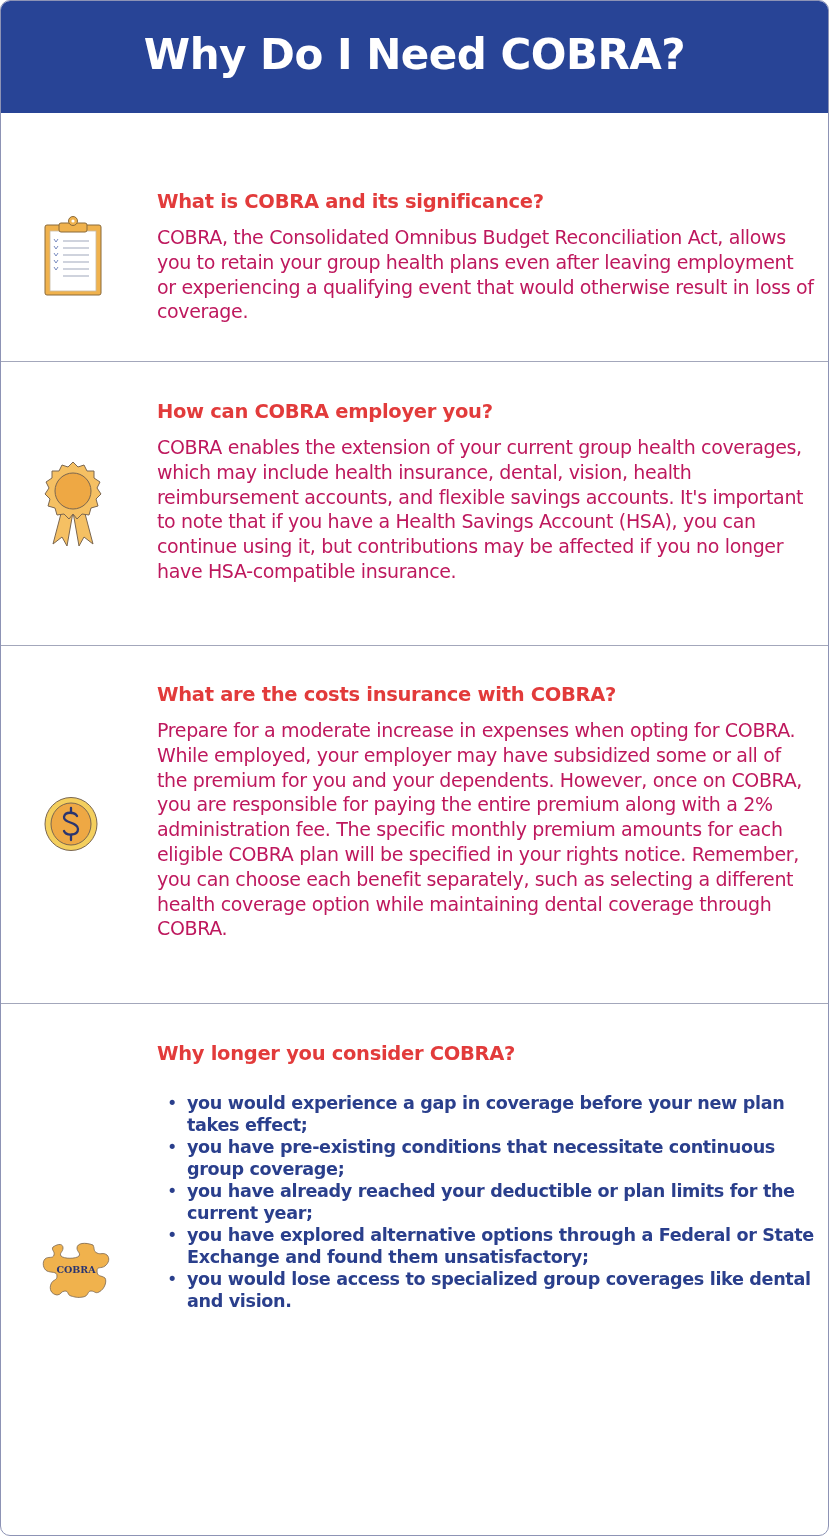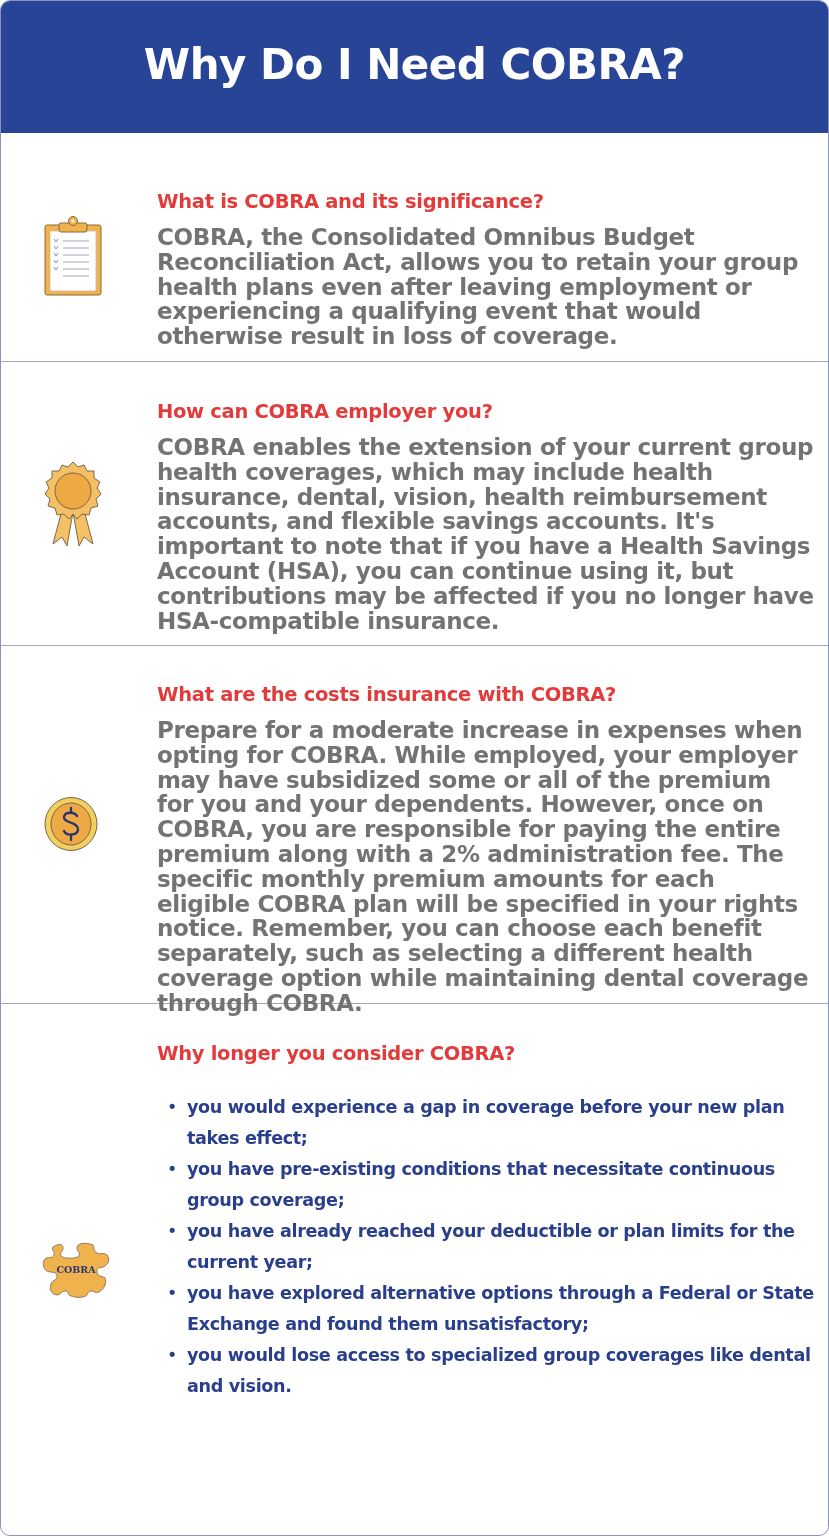--- a/index.html
+++ b/index.html
@@ -3,46 +3,46 @@
 <meta charset="utf-8">
 <style>
   * { box-sizing: border-box; margin: 0; padding: 0; }
   html, body { width: 829px; height: 1536px; background: #ffffff; overflow: hidden; }
   body { font-family: "DejaVu Sans", sans-serif; }
   .frame {
     position: absolute; left: 0; top: 0; width: 829px; height: 1536px;
     border: 1.5px solid #8d93b5; border-radius: 10px; overflow: hidden; background: #ffffff;
   }
   .header {
-    position: absolute; left: 0; top: 0; width: 100%; height: 132px;
+    position: absolute; left: 0; top: 0; width: 100%; height: 112px;
     background: #284496; display: flex; align-items: center; justify-content: center;
   }
   .header h1 {
     color: #ffffff; font-family: "DejaVu Sans", sans-serif; font-weight: bold;
     font-size: 42px; letter-spacing: -0.5px; margin-top: -6px;
   }
   .section {
     position: absolute; left: 0; width: 100%;
     border-bottom: 1.5px solid #a3a7bb;
   }
   .section.last { border-bottom: none; }
   .icon { position: absolute; left: 38px; }
   .content { position: absolute; left: 156px; right: 14px; }
   .q {
     color: #e23b3b; font-weight: bold; font-size: 19.5px; line-height: 26px;
     letter-spacing: -0.3px; margin-bottom: 10px;
   }
   .a {
-    color: #737373; font-size: 23px; line-height: 24.8px; font-weight: bold;
+    color: #be185d; font-size: 19px; line-height: 24.8px; font-weight: normal;
     letter-spacing: -0.35px;
   }
   ul.bullets { list-style: none; margin-top: 24.8px; padding-left: 10px; }
   ul.bullets li {
     position: relative; padding-left: 20px; color: #2a3f8c; font-size: 17.6px;
-    line-height: 31px; font-weight: bold; letter-spacing: -0.35px;
+    line-height: 22px; font-weight: bold; letter-spacing: -0.35px;
   }
   ul.bullets li::before {
     content: "•"; position: absolute; left: 0; top: 0; color: #2a3f8c; font-weight: normal;
   }
 </style>
 </head>
 <body>
 
 <div class="frame">
 

